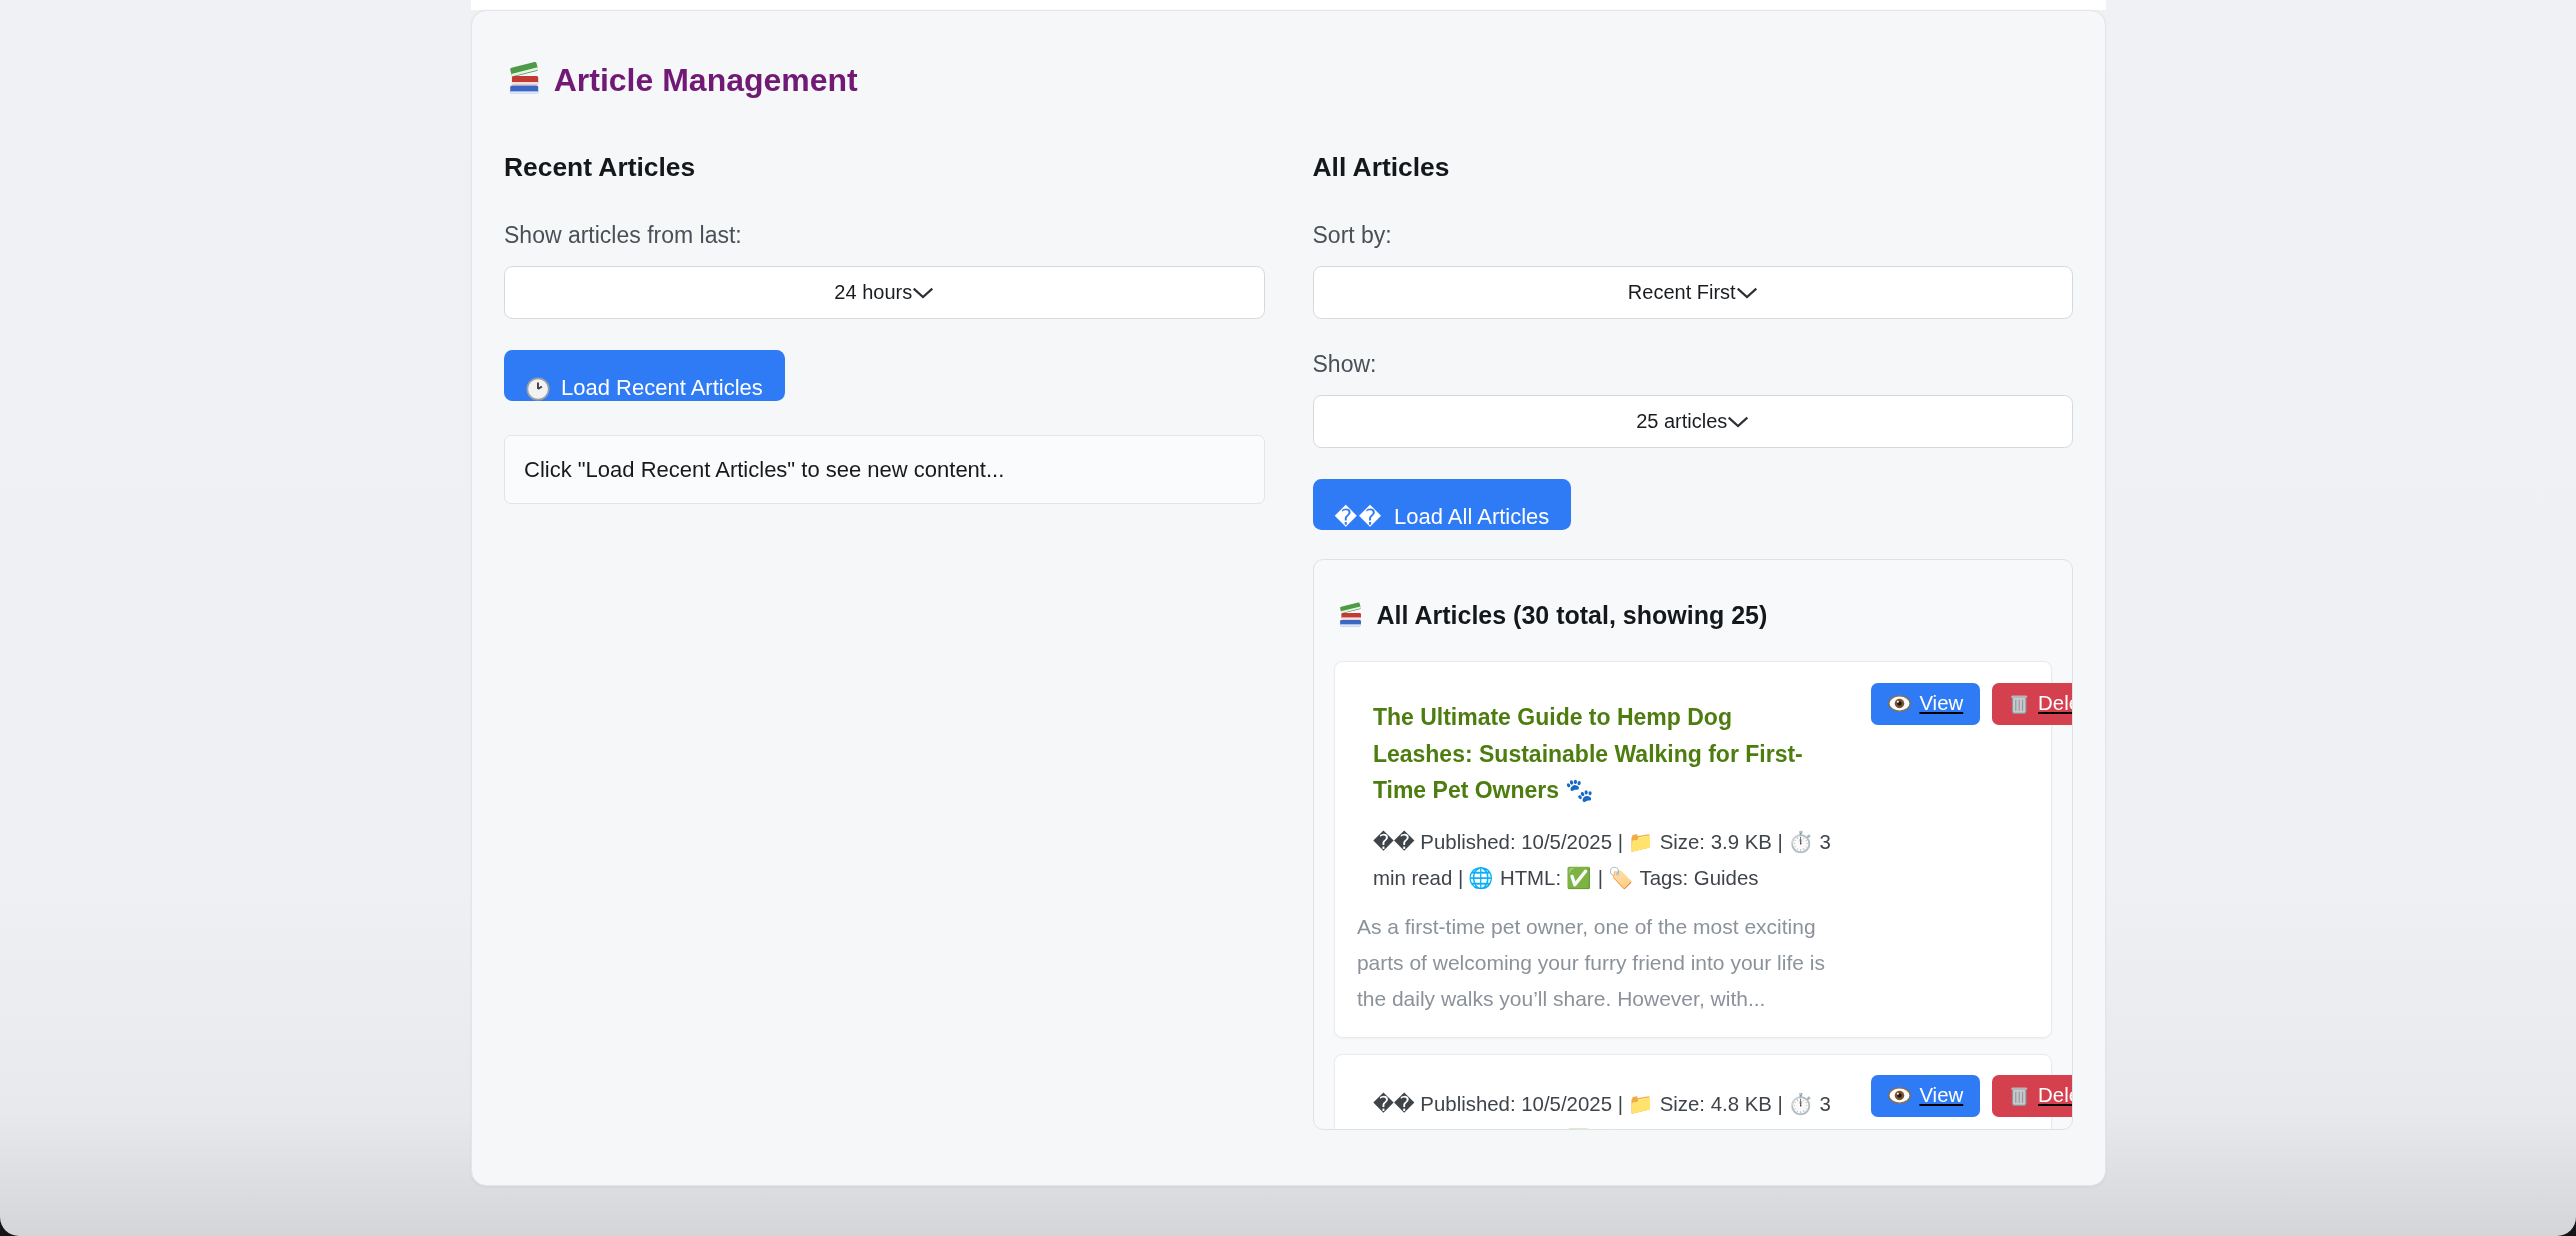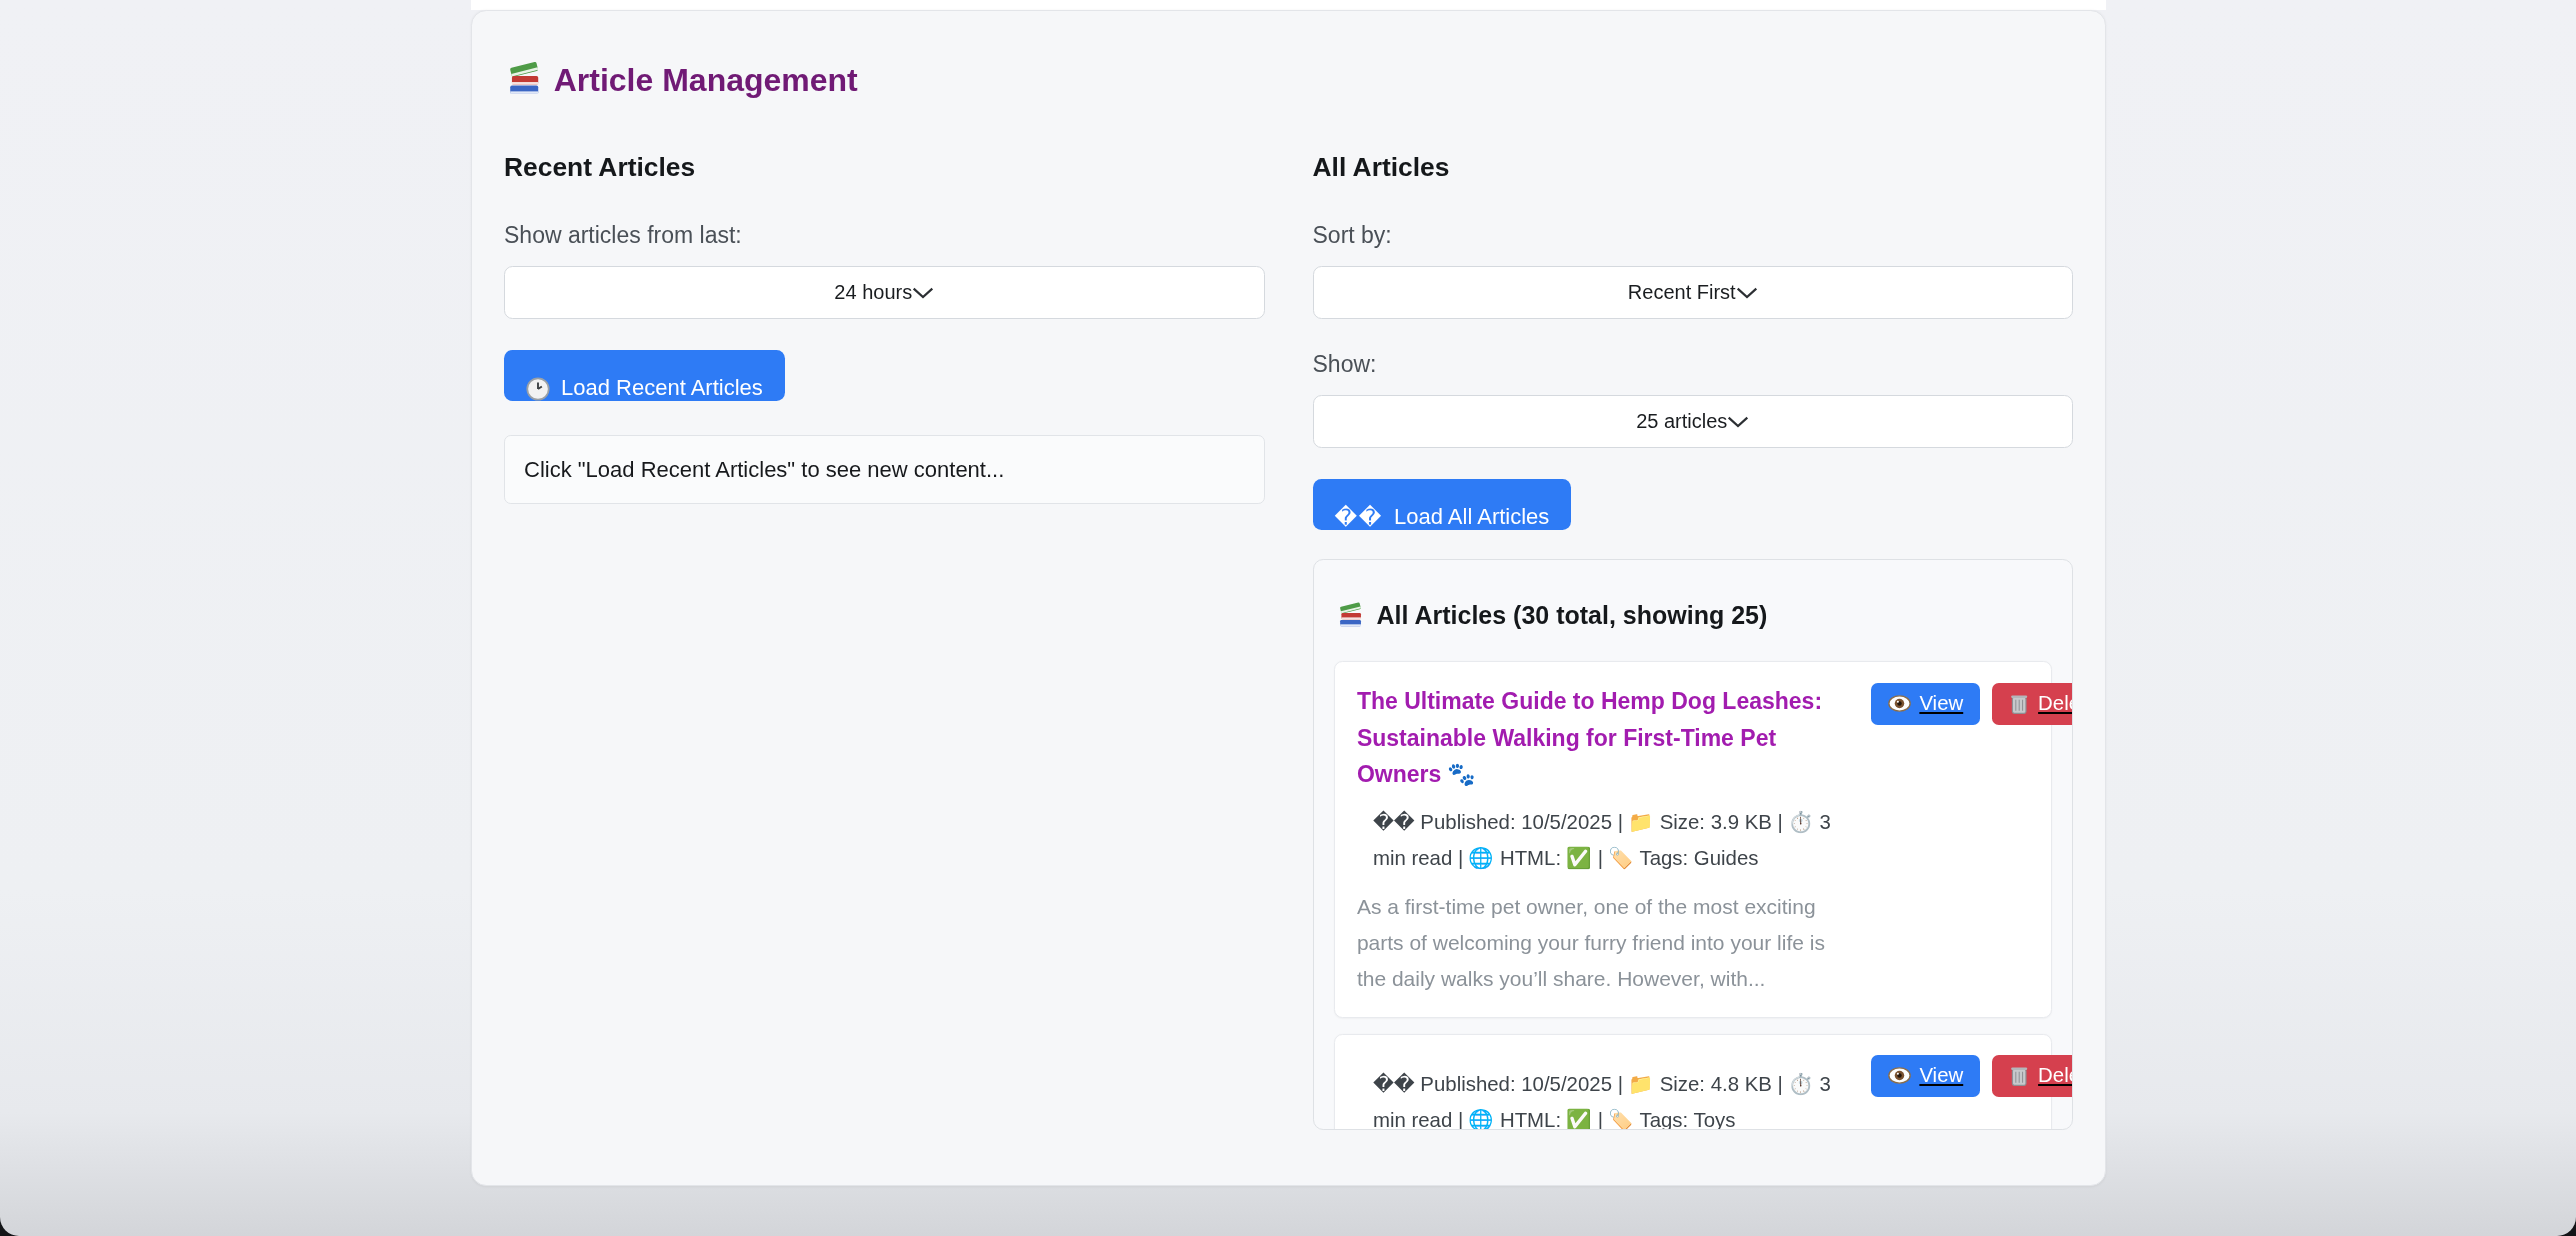--- a/index.html
+++ b/index.html
@@ -27,21 +27,21 @@
   .message-box{margin-top:31px;background:#fafbfc;border:0.9px solid #e1e4e8;border-radius:6.8px;
                padding:20.4px 19px;font-size:22px;color:#17191c;}
   .list-panel{box-sizing:border-box;margin-top:29px;height:571px;overflow:hidden;
               background:#f8f9fb;border:0.9px solid #dee1e5;border-radius:10.2px;padding:22px 20.4px;}
   .list-heading{display:flex;align-items:center;gap:10.2px;font-size:25px;font-weight:bold;
                 color:#15181b;margin:19px 0 31px 3.4px;}
   .article-card{display:flex;align-items:flex-start;gap:17px;background:#ffffff;
                 border:0.9px solid #e8eaee;border-radius:8.5px;padding:20.4px 22px;margin-bottom:15.3px;
                 box-shadow:0 0.9px 1.7px rgba(0,0,0,0.04);}
   .article-main{flex:0 0 497px;max-width:497px;}
-  .article-title{font-size:23px;font-weight:bold;line-height:1.6;color:#a21caf;margin:0;}
+  .article-title{font-size:23px;font-weight:bold;line-height:1.6;color:#4d7c0f;margin:16px;}
   .article-meta{margin-top:12px;font-size:20.4px;line-height:1.75;color:#3e444a;margin-left:16px;}
   .article-excerpt{margin-top:12px;font-size:21px;line-height:1.72;color:#8b9299;}
   .article-actions{margin-left:auto;display:flex;gap:12px;align-items:flex-start;text-decoration:underline;}
   .btn-sm{display:inline-flex;align-items:center;gap:8.5px;border:none;cursor:pointer;
           color:#ffffff;font-size:20.4px;border-radius:6.8px;padding:9.4px 17px;margin:0;
           font-family:inherit;}
   .btn-view{background:#2e7bf5;}
   .btn-delete{background:#d5404e;}
   .icon{display:inline-flex;align-items:center;justify-content:center;}
 </style>

